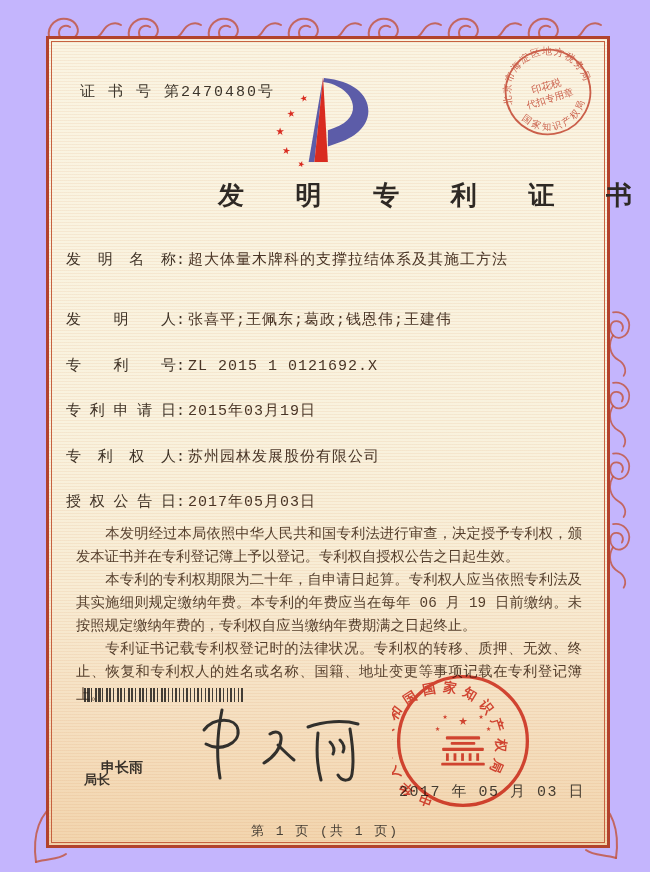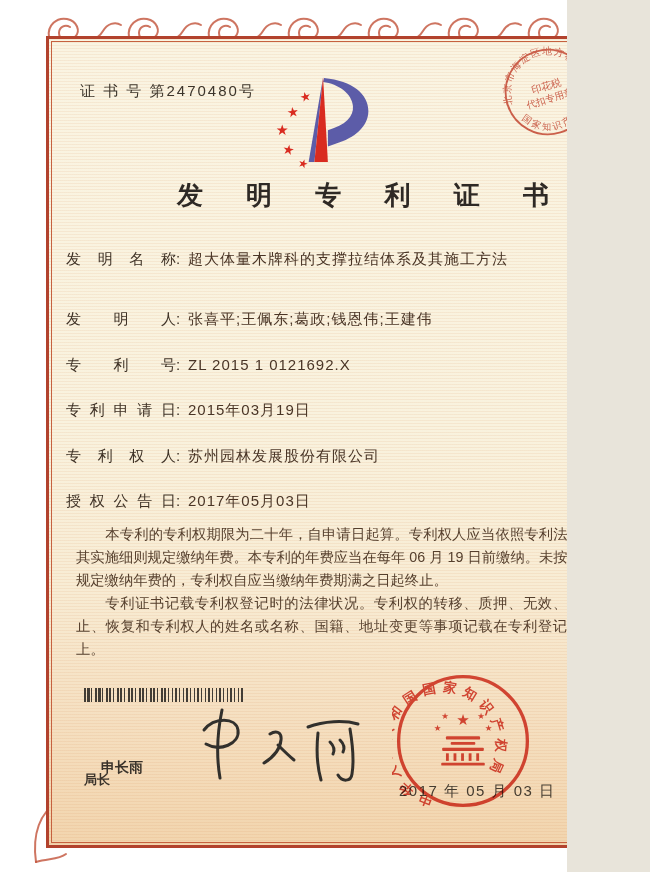--- a/index.html
+++ b/index.html
@@ -1,19 +1,19 @@
 <!DOCTYPE html>
 <html><head>
 <meta charset="utf-8">
 <style>
   html,body{margin:0;padding:0;background:#e8e4da;}
   .page{
-    position:relative;width:567px;height:872px;overflow:hidden;
-    background:#ffffff;
-    font-family:Liberation Sans, sans-serif;
+    position:relative;width:650px;height:872px;overflow:hidden;
+    background:#c4b5fd;
+    font-family:Liberation Mono, monospace;
   }
   
   .frame{
     position:absolute;left:46px;top:36px;width:564px;height:812px;
     box-sizing:border-box;border:3px solid #b2422d;
     background:
       repeating-linear-gradient(180deg, rgba(209,128,70,.10) 0 1px, rgba(255,255,255,0) 1px 3px),
       linear-gradient(180deg,#faf4e2 0%,#f9f2de 48%,#f8ecd4 68%,#f5dfc0 85%,#f2d5ae 100%);
   }
   .frame-inner{position:absolute;inset:2px;border:1px solid #c6613f;pointer-events:none;}
@@ -148,20 +148,21 @@
     <span class="flabel">专利申请日</span><span class="fcolon">:</span><span class="fvalue">2015年03月19日</span>
   </div>
   <div class="row r5">
     <span class="flabel">专利权人</span><span class="fcolon">:</span><span class="fvalue">苏州园林发展股份有限公司</span>
   </div>
   <div class="row r6">
     <span class="flabel">授权公告日</span><span class="fcolon">:</span><span class="fvalue">2017年05月03日</span>
   </div>
 
   <div class="bodytext">
+    <p>本发明经过本局依照中华人民共和国专利法进行审查，决定授予专利权，颁发本证书并在专利登记簿上予以登记。专利权自授权公告之日起生效。</p>
     <p>本专利的专利权期限为二十年，自申请日起算。专利权人应当依照专利法及其实施细则规定缴纳年费。本专利的年费应当在每年 06 月 19 日前缴纳。未按照规定缴纳年费的，专利权自应当缴纳年费期满之日起终止。</p>
     <p>专利证书记载专利权登记时的法律状况。专利权的转移、质押、无效、终止、恢复和专利权人的姓名或名称、国籍、地址变更等事项记载在专利登记簿上。</p>
   </div>
 
   <div class="barcode"></div>
 
   <div class="director-title">局长</div>
   <div class="director-name">申长雨</div>
   <svg class="signature" viewBox="0 0 190 90">
     <path d="M34,10 C29,34 28,55 32,78"></path>
@@ -196,14 +197,15 @@
       <rect x="53" y="82" width="44" height="3.5" rx="1"></rect>
       <rect x="57" y="88" width="3" height="8"></rect>
       <rect x="65" y="88" width="3" height="8"></rect>
       <rect x="73" y="88" width="3" height="8"></rect>
       <rect x="81" y="88" width="3" height="8"></rect>
       <rect x="89" y="88" width="3" height="8"></rect>
       <rect x="52" y="98" width="46" height="3" rx="1"></rect>
     </g>
   </svg>
 
+  <div class="footer">第 1 页 (共 1 页)</div>
 
 </div>
 
 </body></html>

